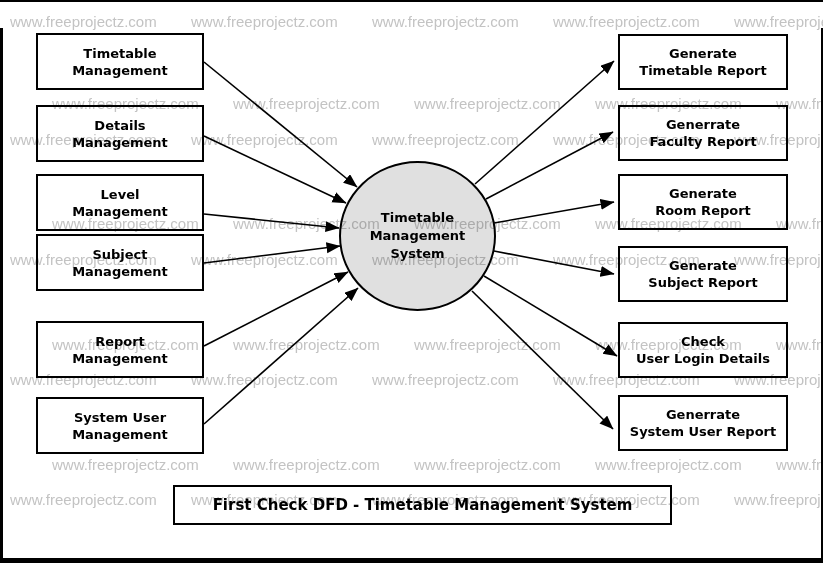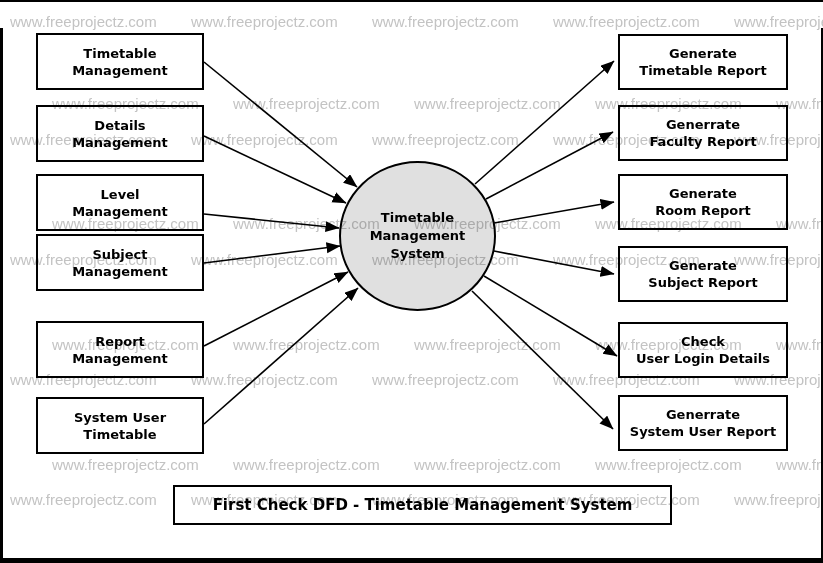--- a/index.html
+++ b/index.html
@@ -91,21 +91,21 @@
 Management</div>
   <div class="box left" style="top:105px">Details
 Management</div>
   <div class="box left" style="top:174px">Level
 Management</div>
   <div class="box left" style="top:234px">Subject
 Management</div>
   <div class="box left" style="top:321px">Report
 Management</div>
   <div class="box left" style="top:397px">System User
-Timetable</div>
+Management</div>
 
   <div class="circle" id="process-circle" style="background: rgb(224, 224, 224);">Timetable
 Management
 System</div>
 
   <div class="box right" style="top:34px">Generate
 Timetable Report</div>
   <div class="box right" style="top:105px">Generrate
 Faculty Report</div>
   <div class="box right" style="top:174px">Generate

